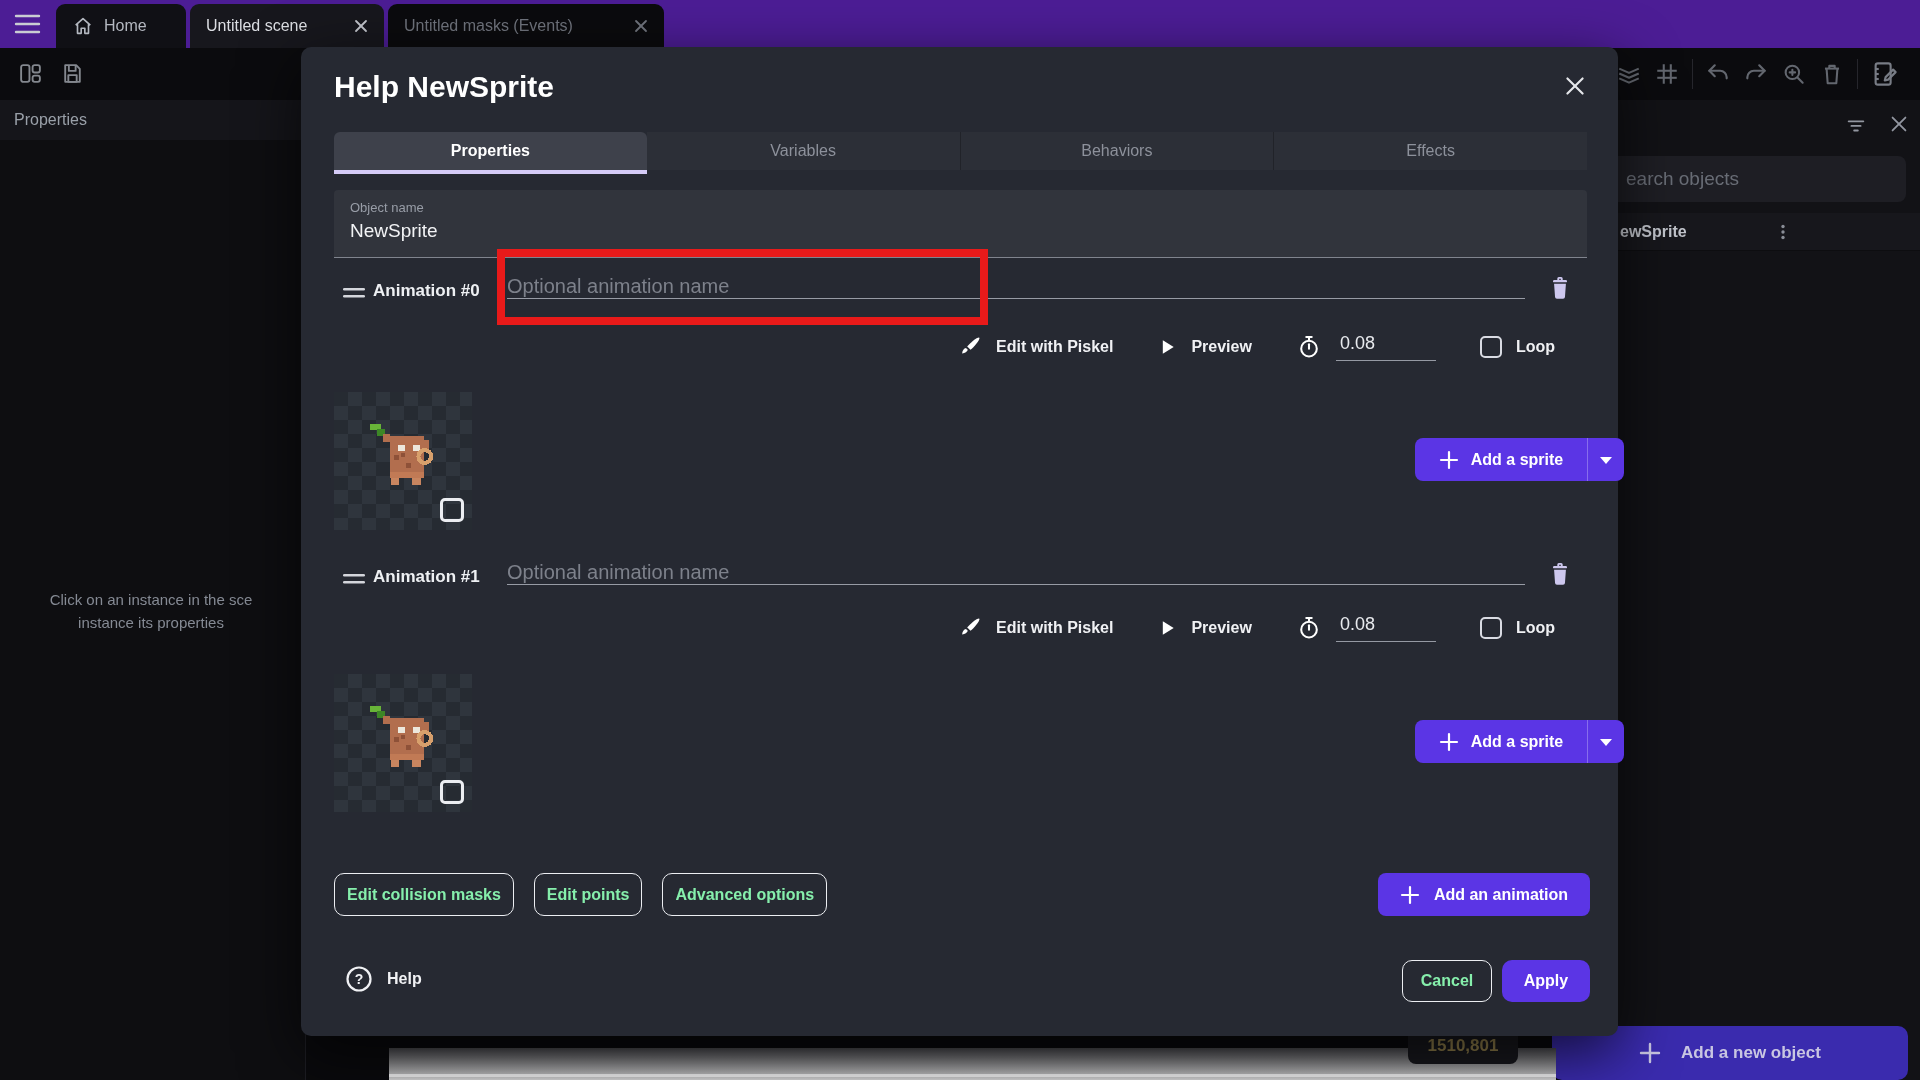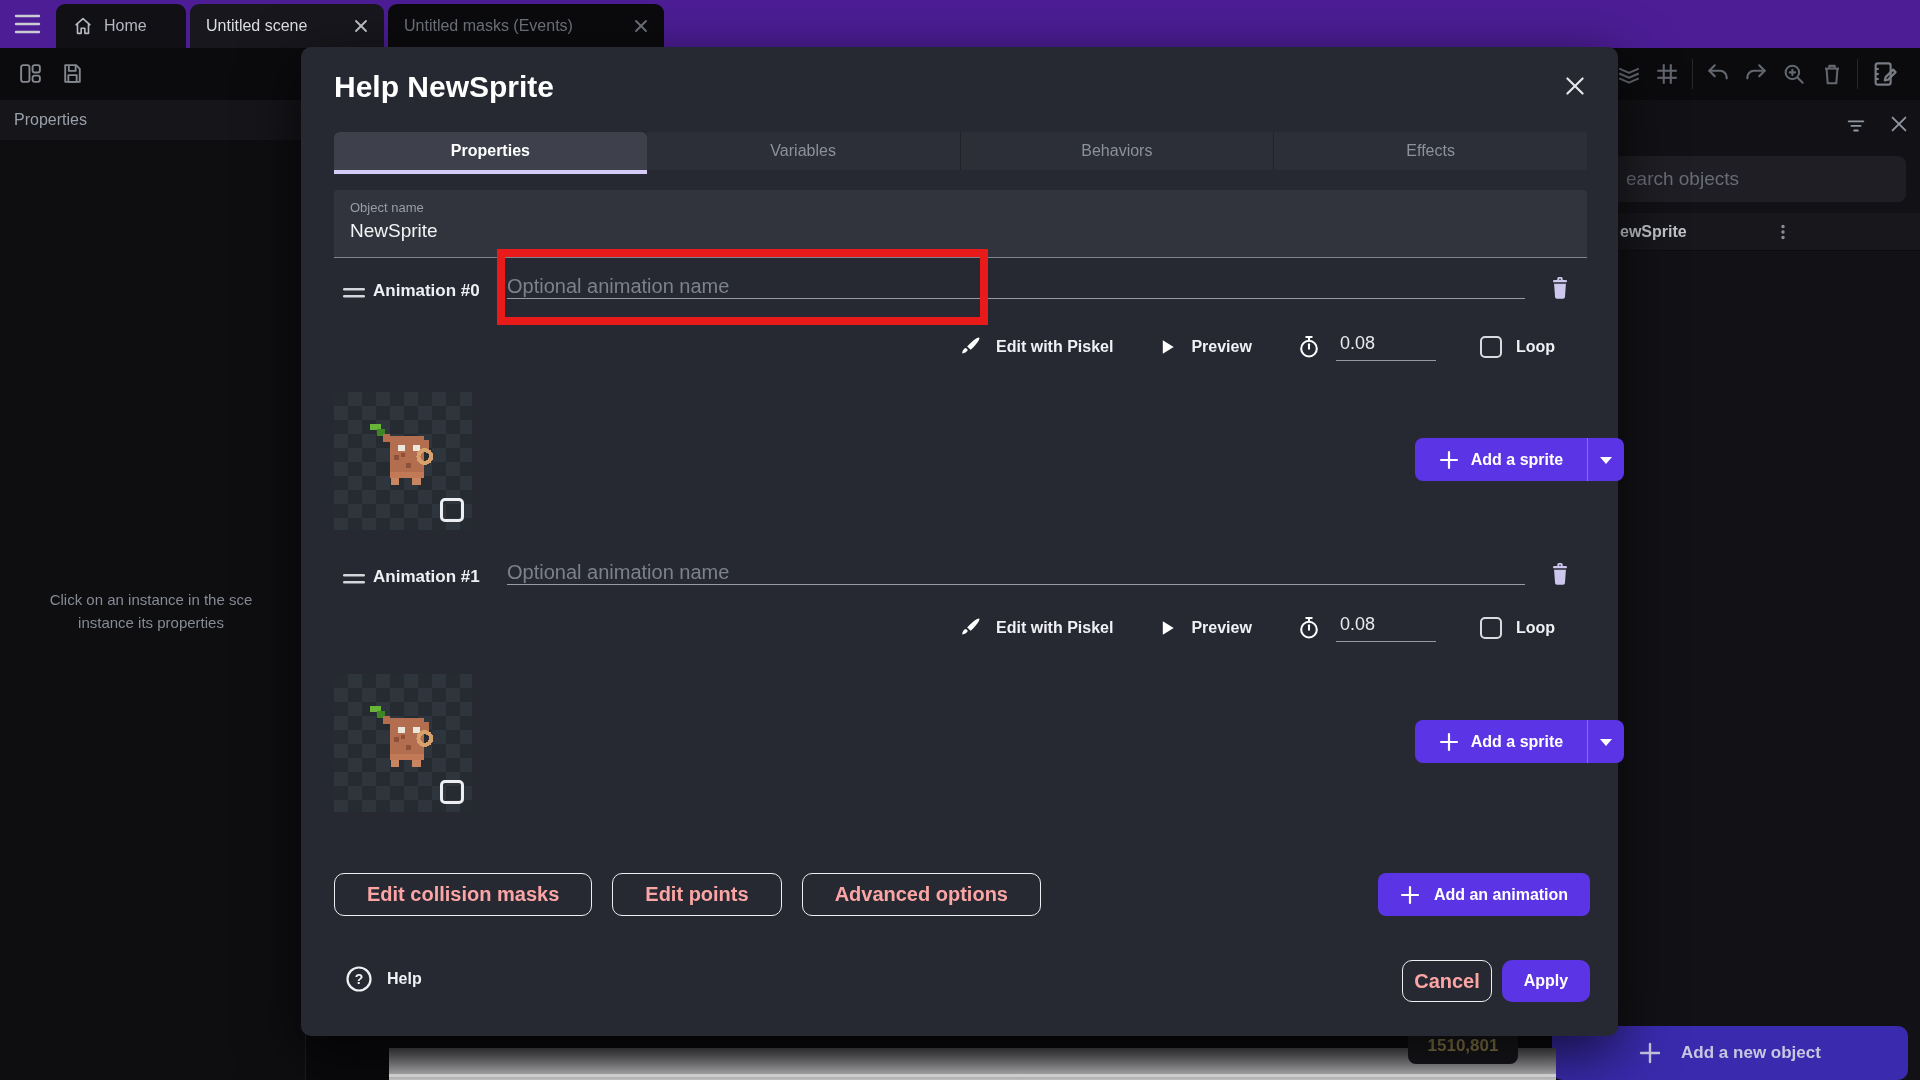--- a/index.html
+++ b/index.html
@@ -93,21 +93,21 @@
 
   .add-sprite { position:absolute; left:1066px; width:209px; height:43px; background:#5b35e5; border-radius:8px;
         display:flex; align-items:center; color:#fff; cursor:pointer;margin-left:48px; }
   .add-sprite .main { flex:1; display:flex; align-items:center; justify-content:center; gap:12px;
         font-size:16px; font-weight:bold; }
   .add-sprite .div { width:1px; height:43px; background:rgba(255,255,255,.28); }
   .add-sprite .arrow { width:36px; display:flex; align-items:center; justify-content:center; }
 
   #footer-btns { position:absolute; left:33px; top:826px; display:flex; gap:20px; }
   .btn-outline { height:43px; border:1px solid #eceef2; border-radius:10px; background:transparent;
-        color:#fca5a5; font-size:20px; font-weight:bold; padding:0 32px; cursor:pointer;
+        color:#86efac; font-size:16px; font-weight:bold; padding:0 12px; cursor:pointer;
         display:flex; align-items:center; gap:12px; font-family:"Liberation Sans",sans-serif; }
   #add-animation { position:absolute; left:1077px; top:826px; width:212px; height:43px; background:#5b35e5;
         border:none; border-radius:8px; color:#fff; font-size:16px; font-weight:bold; cursor:pointer;
         display:flex; align-items:center; justify-content:center; gap:14px; font-family:"Liberation Sans",sans-serif; }
 
   #help-group { position:absolute; left:44px; top:918px; display:flex; align-items:center; gap:14px;
         color:#f0f1f4; cursor:pointer; }
   #help-group .lbl { font-size:16px; font-weight:bold; }
   #run-preview { position:absolute; left:136px; top:911px; height:46px; }
   #cancel-btn { position:absolute; left:1101px; top:913px; width:90px; justify-content:center; height:42px; }

